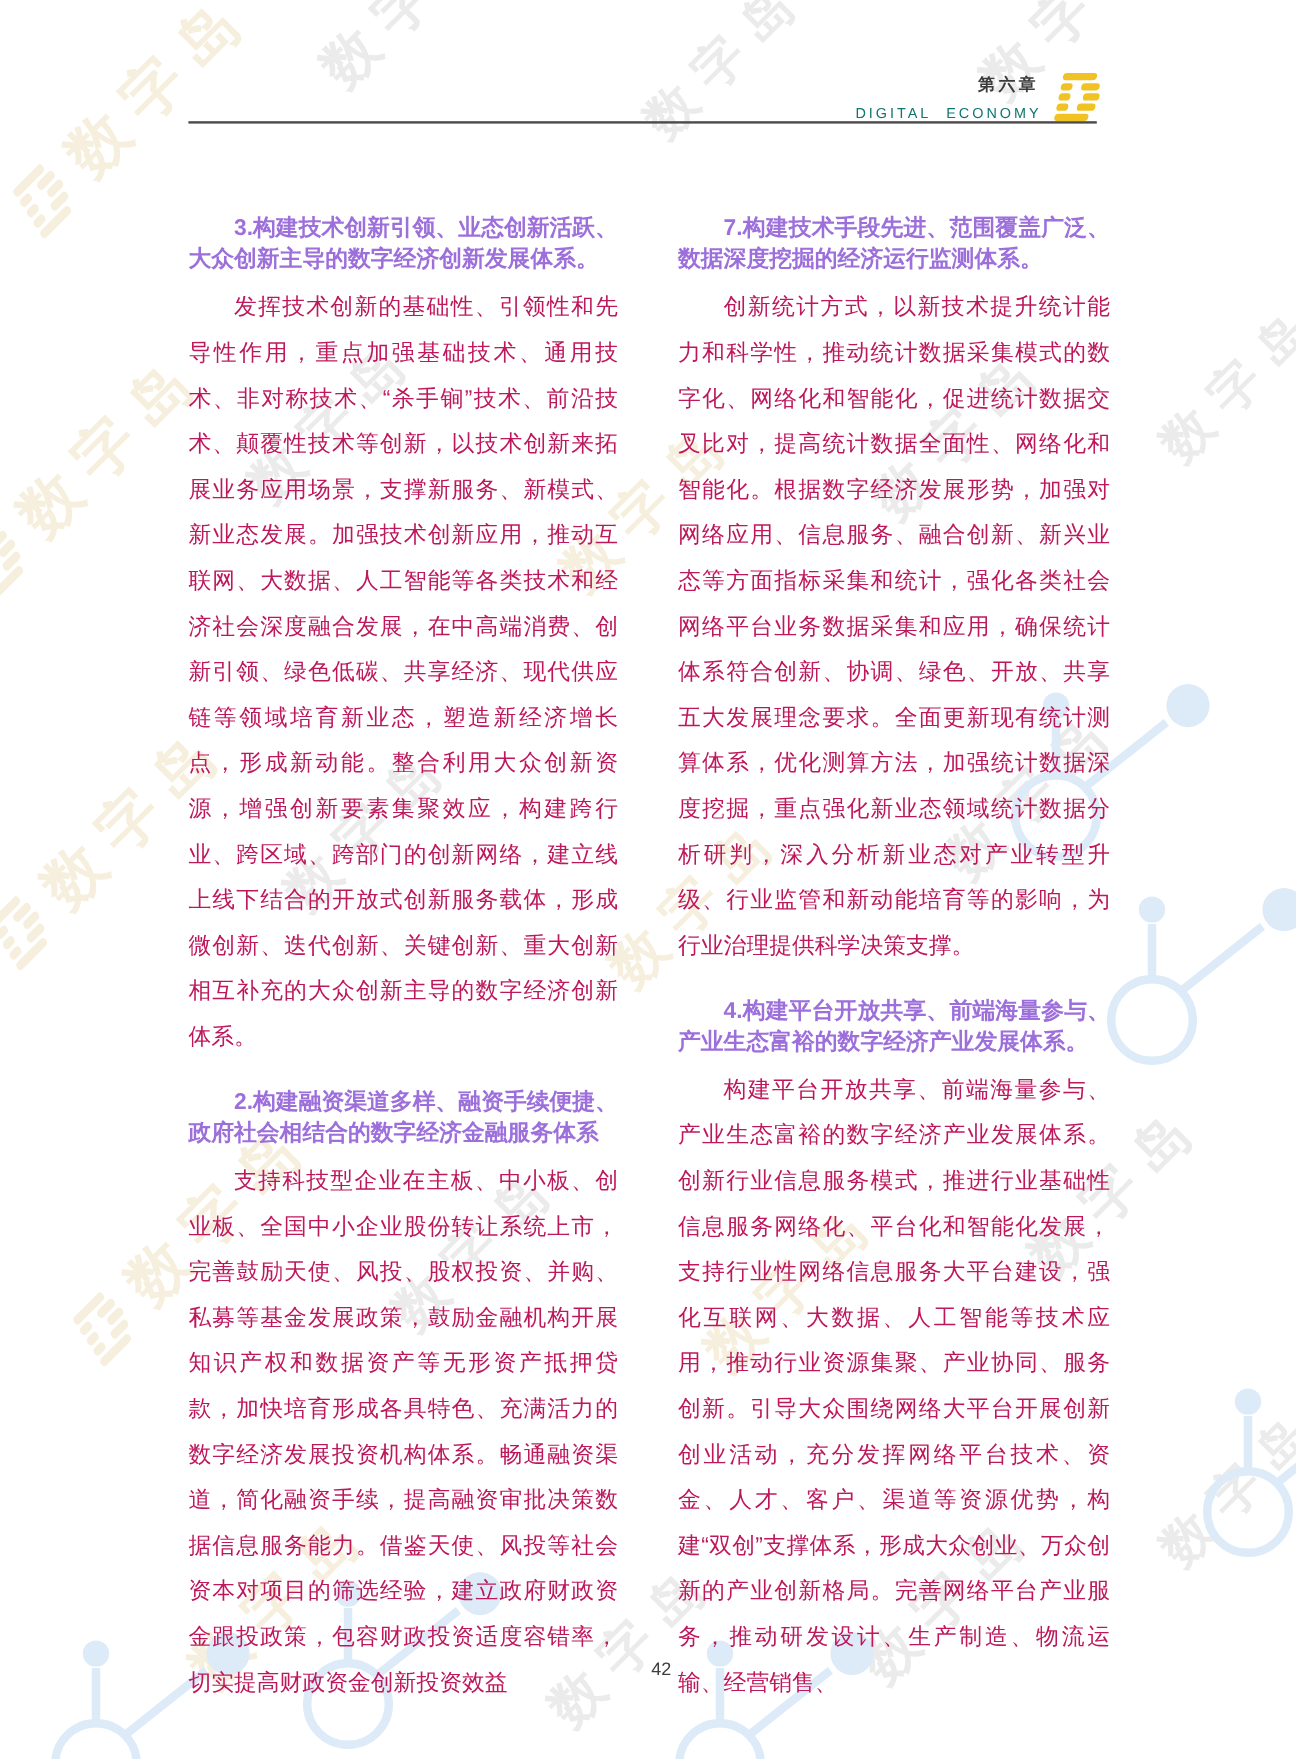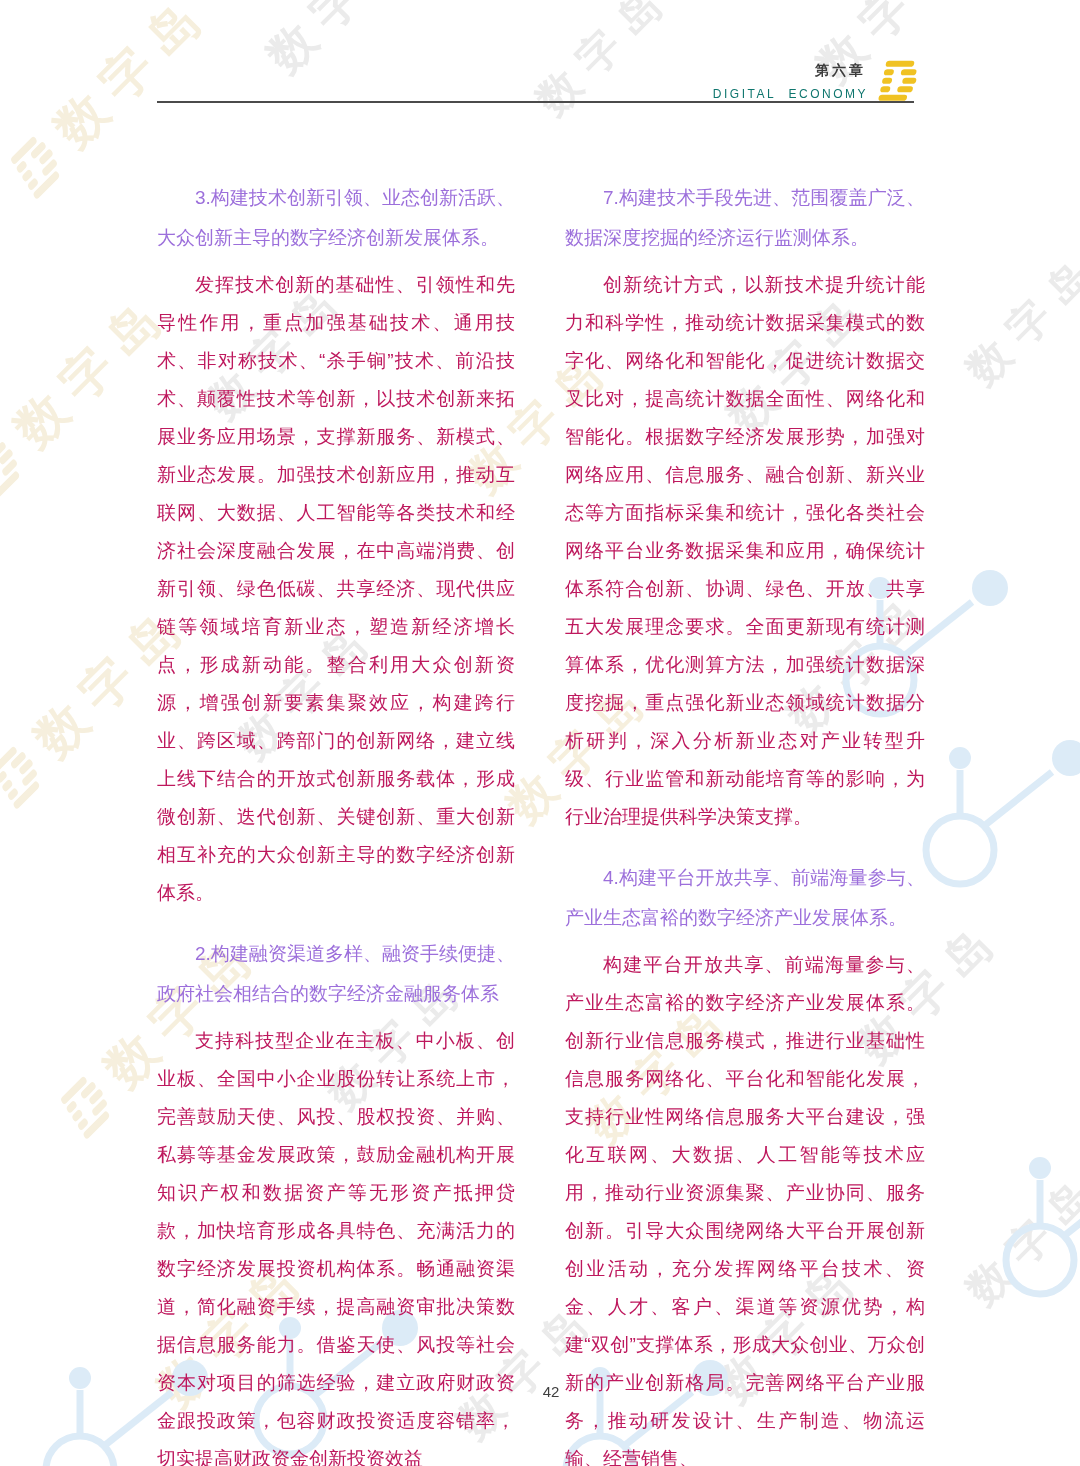--- a/index.html
+++ b/index.html
@@ -27,21 +27,21 @@
     letter-spacing:2.5px;word-spacing:7px;
   }
   .logo-d{position:absolute;top:60px;left:876px;}
   .header-rule{
     position:absolute;top:101px;left:157px;width:757px;height:2px;background:#4b4b4b;
   }
   .col{position:absolute;top:178px;}
   .col-left{left:157px;width:358px;}
   .col-right{left:565px;width:360px;}
   .sec-heading{
-    font-size:19px;font-weight:400;line-height:40px;color:#9C6FDB;
+    font-size:19px;font-weight:700;line-height:26px;color:#9C6FDB;
     text-indent:2em;text-align:justify;margin:0 0 8px 0;
   }
   .sec-body{
     font-size:19px;line-height:38px;color:#be185d;
     text-indent:2em;text-align:justify;margin:0;
   }
   .section + .section{margin-top:22px;}
   .section{margin:0;}
   .sec-gap{margin-top:24px;}
   .page-number{

